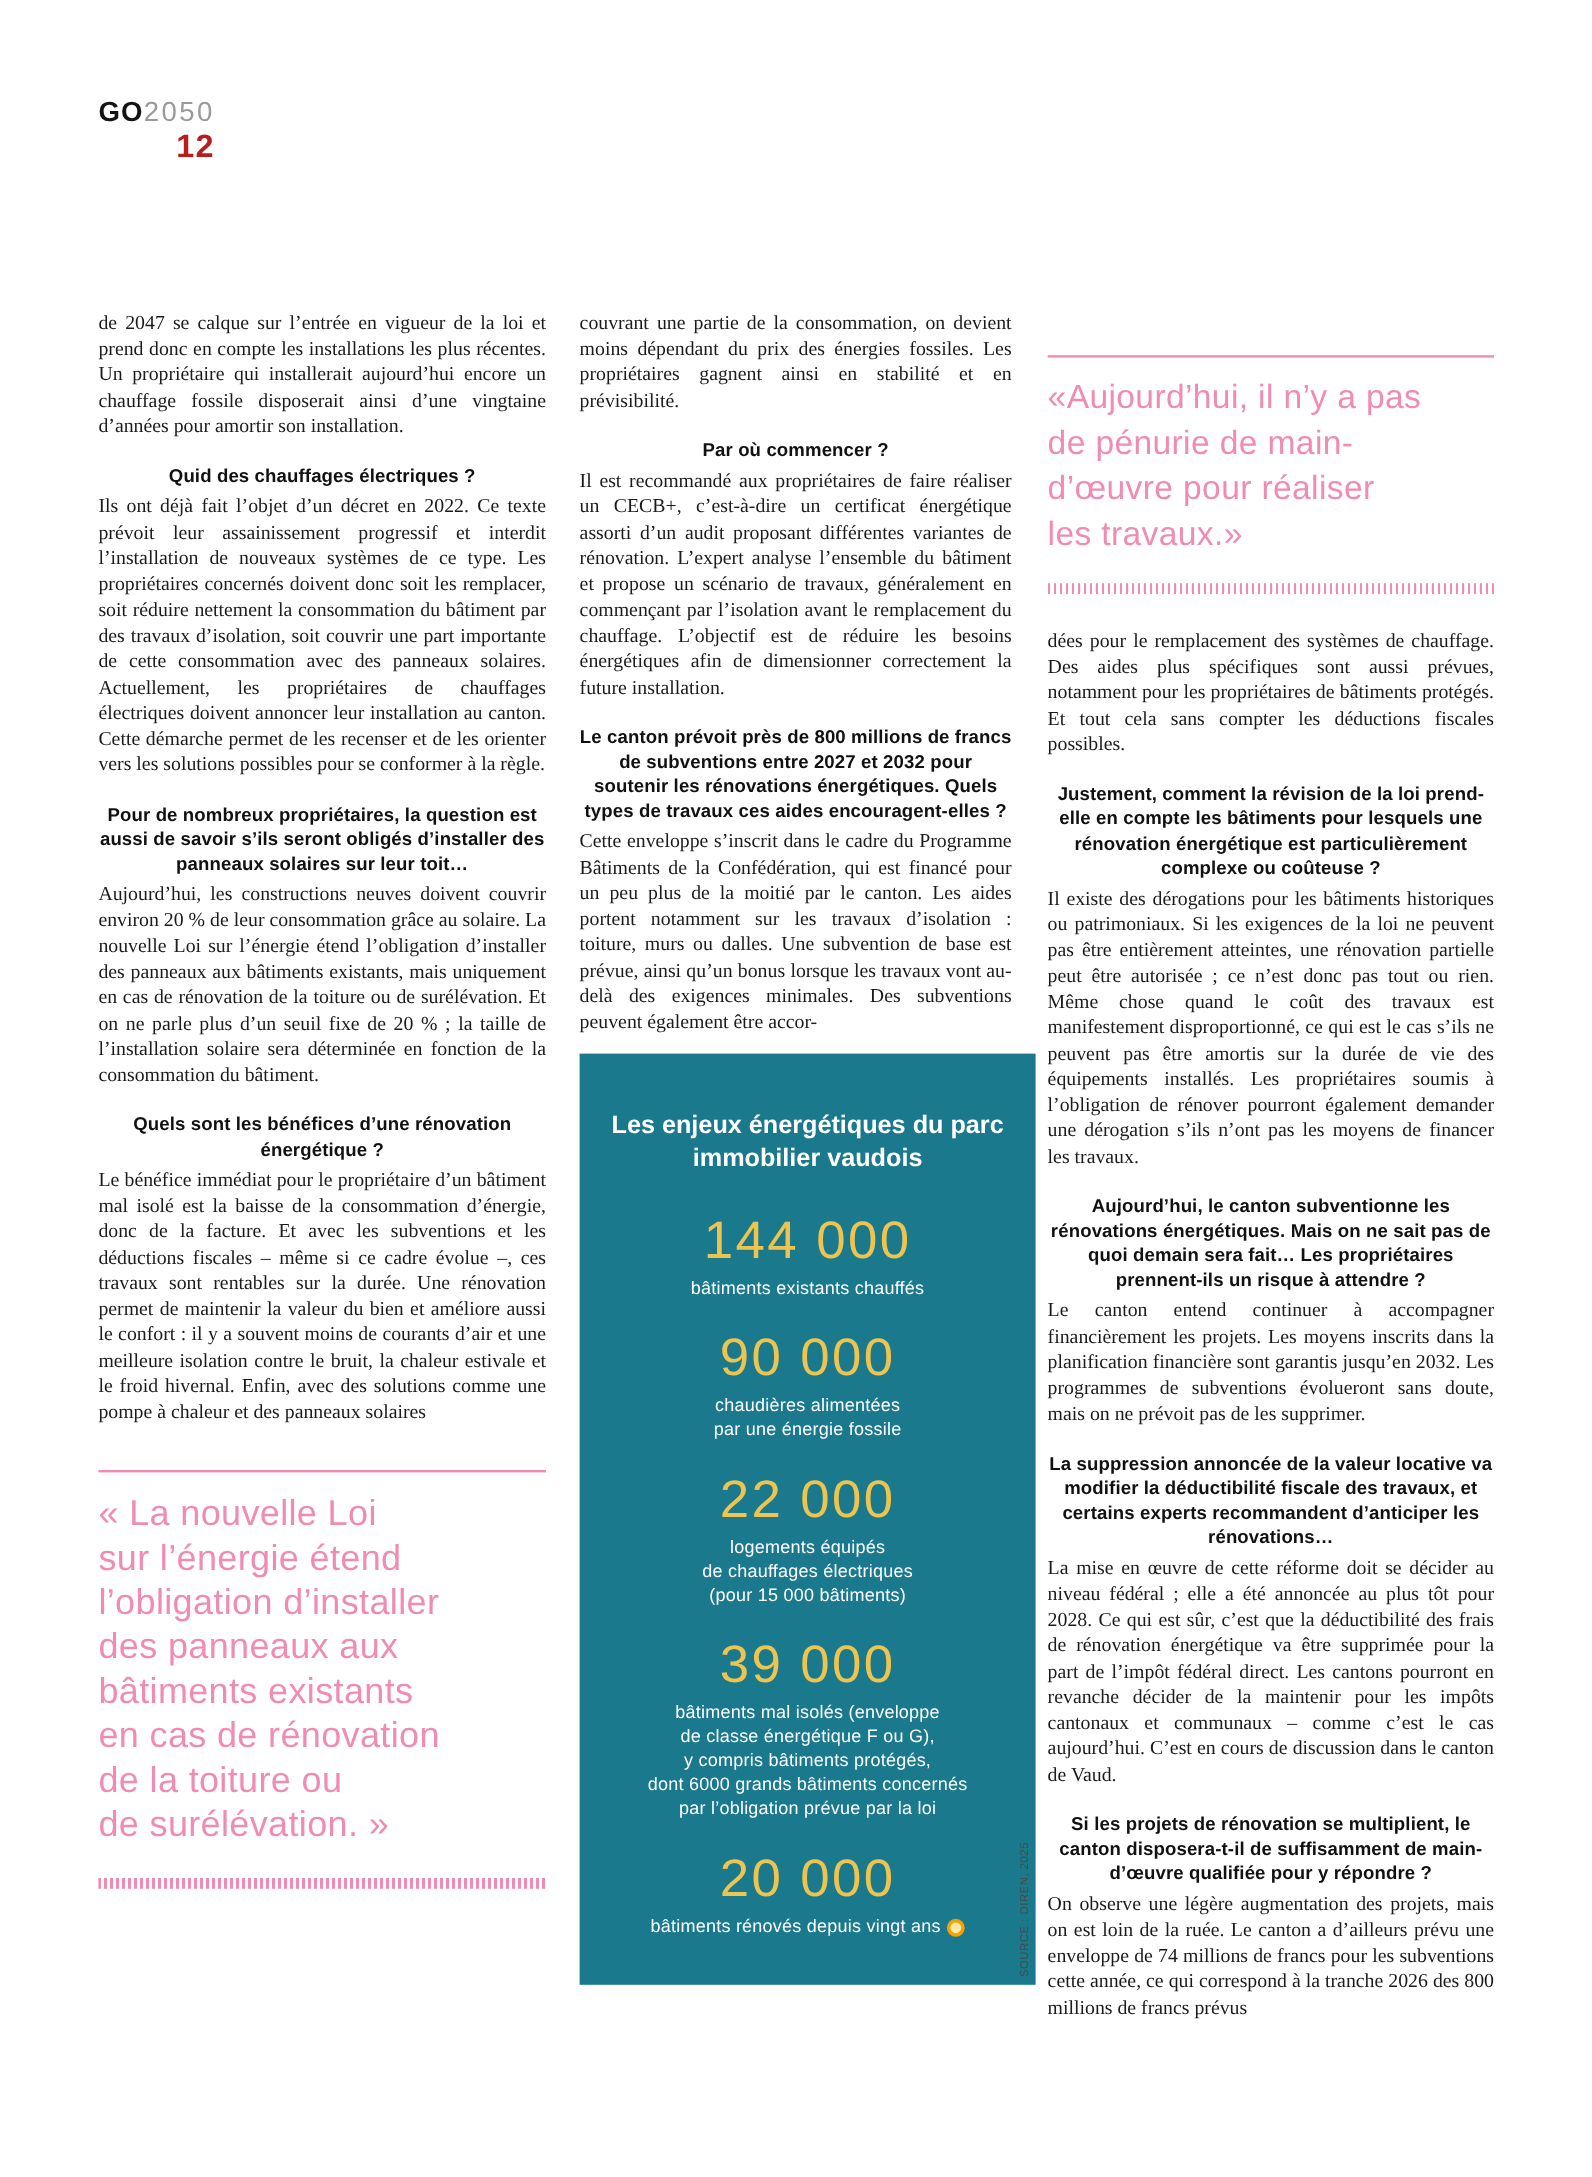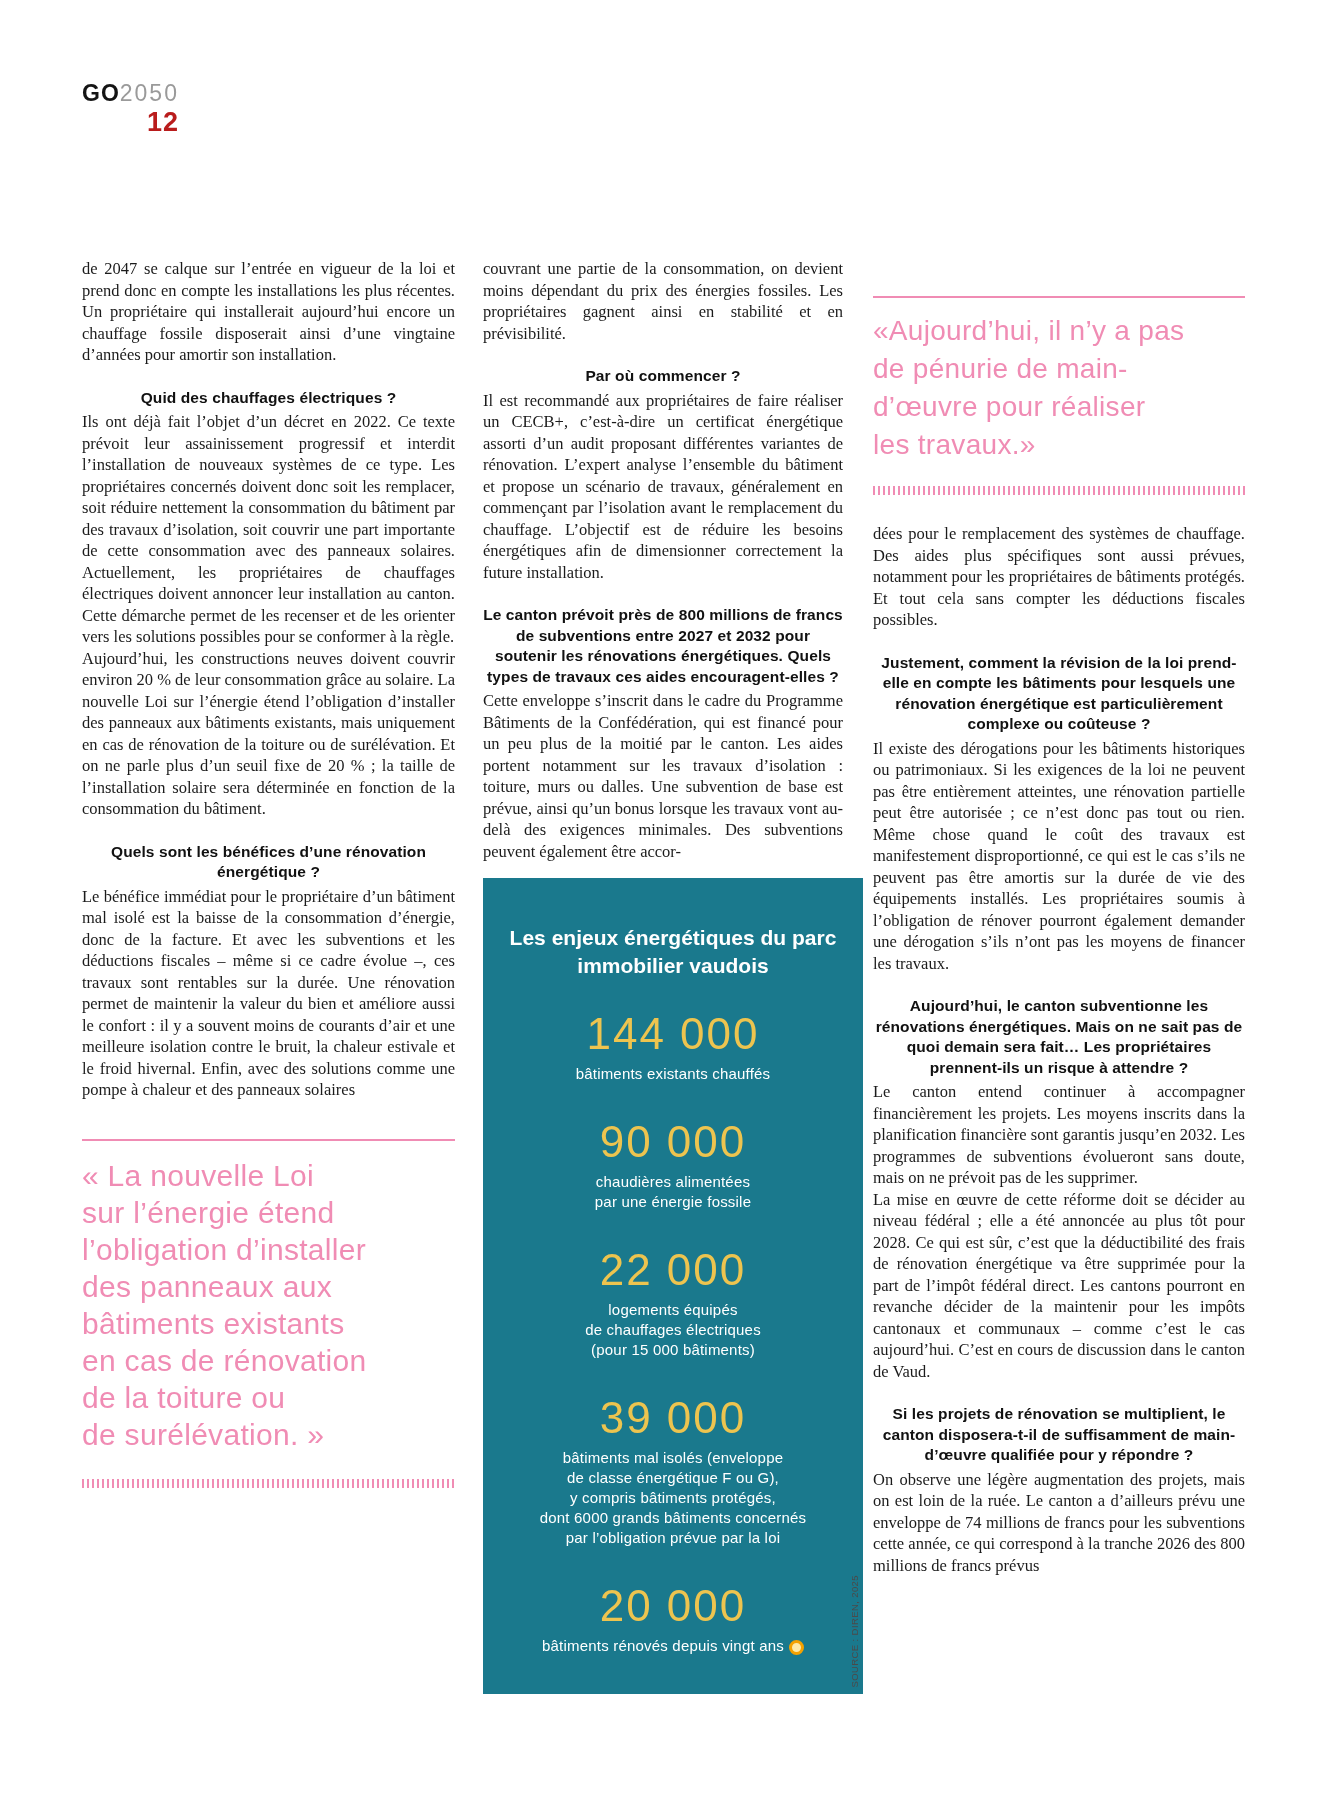--- a/index.html
+++ b/index.html
@@ -60,21 +60,21 @@
     width:380px;box-sizing:border-box;
     padding:46px 20px 38px 20px;
     text-align:center;
     font-family:"Liberation Sans",sans-serif;
     color:#ffffff;
   }
   .infobox h2{
     margin:0 0 28px 0;
     font-size:21px;line-height:28px;font-weight:700;color:#ffffff;
   }
-  .stat{margin-top:32px;}
+  .stat{margin-top:22px;}
   .stat:first-of-type{margin-top:0;}
   .stat-value{
     font-size:44px;line-height:52px;font-weight:400;
     color:#edc44f;letter-spacing:2px;
   }
   .stat-label{
     font-size:15px;line-height:20px;color:#ffffff;
     white-space:pre-line;margin-top:4px;letter-spacing:0.2px;
   }
   .marker{
@@ -97,20 +97,21 @@
     <div class="brand">
       <span class="brand-bold">GO</span><span class="brand-light">2050</span>
     </div>
     <div class="pagenum">12</div>
   </div>
 
   <div class="col col1">
     <p class="body">de 2047 se calque sur l’entrée en vigueur de la loi et prend donc en compte les installations les plus récentes. Un propriétaire qui installerait aujourd’hui encore un chauffage fossile disposerait ainsi d’une vingtaine d’années pour amortir son installation.</p>
     <h3 class="q">Quid des chauffages électriques ?</h3>
     <p class="body">Ils ont déjà fait l’objet d’un décret en 2022. Ce texte prévoit leur assainissement progressif et interdit l’installation de nouveaux systèmes de ce type. Les propriétaires concernés doivent donc soit les remplacer, soit réduire nettement la consommation du bâtiment par des travaux d’isolation, soit couvrir une part importante de cette consommation avec des panneaux solaires. Actuellement, les propriétaires de chauffages électriques doivent annoncer leur installation au canton. Cette démarche permet de les recenser et de les orienter vers les solutions possibles pour se conformer à la règle.</p>
+    <h3 class="q">Pour de nombreux propriétaires, la question est aussi de savoir s’ils seront obligés d’installer des panneaux solaires sur leur toit…</h3>
     <p class="body">Aujourd’hui, les constructions neuves doivent couvrir environ 20 % de leur consommation grâce au solaire. La nouvelle Loi sur l’énergie étend l’obligation d’installer des panneaux aux bâtiments existants, mais uniquement en cas de rénovation de la toiture ou de surélévation. Et on ne parle plus d’un seuil fixe de 20 % ; la taille de l’installation solaire sera déterminée en fonction de la consommation du bâtiment.</p>
     <h3 class="q">Quels sont les bénéfices d’une rénovation énergétique ?</h3>
     <p class="body">Le bénéfice immédiat pour le propriétaire d’un bâtiment mal isolé est la baisse de la consommation d’énergie, donc de la facture. Et avec les subventions et les déductions fiscales – même si ce cadre évolue –, ces travaux sont rentables sur la durée. Une rénovation permet de maintenir la valeur du bien et améliore aussi le confort : il y a souvent moins de courants d’air et une meilleure isolation contre le bruit, la chaleur estivale et le froid hivernal. Enfin, avec des solutions comme une pompe à chaleur et des panneaux solaires</p>
     <div class="rule"></div>
     <div class="pullquote">« La nouvelle Loi
 sur l’énergie étend
 l’obligation d’installer
 des panneaux aux
 bâtiments existants
 en cas de rénovation
@@ -167,18 +168,19 @@
     <div class="pullquote">«Aujourd’hui, il n’y a pas
 de pénurie de main-
 d’œuvre pour réaliser
 les travaux.»</div>
     <div class="hatch"></div>
     <p class="body">dées pour le remplacement des systèmes de chauffage. Des aides plus spécifiques sont aussi prévues, notamment pour les propriétaires de bâtiments protégés. Et tout cela sans compter les déductions fiscales possibles.</p>
     <h3 class="q">Justement, comment la révision de la loi prend-elle en compte les bâtiments pour lesquels une rénovation énergétique est particulièrement complexe ou coûteuse ?</h3>
     <p class="body">Il existe des dérogations pour les bâtiments historiques ou patrimoniaux. Si les exigences de la loi ne peuvent pas être entièrement atteintes, une rénovation partielle peut être autorisée ; ce n’est donc pas tout ou rien. Même chose quand le coût des travaux est manifestement disproportionné, ce qui est le cas s’ils ne peuvent pas être amortis sur la durée de vie des équipements installés. Les propriétaires soumis à l’obligation de rénover pourront également demander une dérogation s’ils n’ont pas les moyens de financer les travaux.</p>
     <h3 class="q">Aujourd’hui, le canton subventionne les rénovations énergétiques. Mais on ne sait pas de quoi demain sera fait… Les propriétaires prennent-ils un risque à attendre ?</h3>
     <p class="body">Le canton entend continuer à accompagner financièrement les projets. Les moyens inscrits dans la planification financière sont garantis jusqu’en 2032. Les programmes de subventions évolueront sans doute, mais on ne prévoit pas de les supprimer.</p>
+    <h3 class="q">La suppression annoncée de la valeur locative va modifier la déductibilité fiscale des travaux, et certains experts recommandent d’anticiper les rénovations…</h3>
     <p class="body">La mise en œuvre de cette réforme doit se décider au niveau fédéral ; elle a été annoncée au plus tôt pour 2028. Ce qui est sûr, c’est que la déductibilité des frais de rénovation énergétique va être supprimée pour la part de l’impôt fédéral direct. Les cantons pourront en revanche décider de la maintenir pour les impôts cantonaux et communaux – comme c’est le cas aujourd’hui. C’est en cours de discussion dans le canton de Vaud.</p>
     <h3 class="q">Si les projets de rénovation se multiplient, le canton disposera-t-il de suffisamment de main-d’œuvre qualifiée pour y répondre ?</h3>
     <p class="body">On observe une légère augmentation des projets, mais on est loin de la ruée. Le canton a d’ailleurs prévu une enveloppe de 74 millions de francs pour les subventions cette année, ce qui correspond à la tranche 2026 des 800 millions de francs prévus</p>
   </div>
 
 </div>
 
 </body></html>

